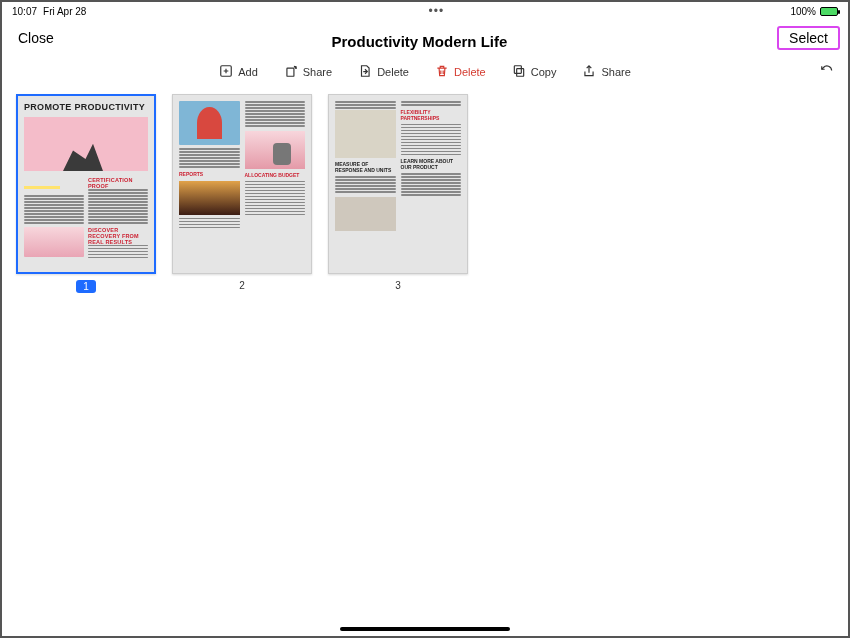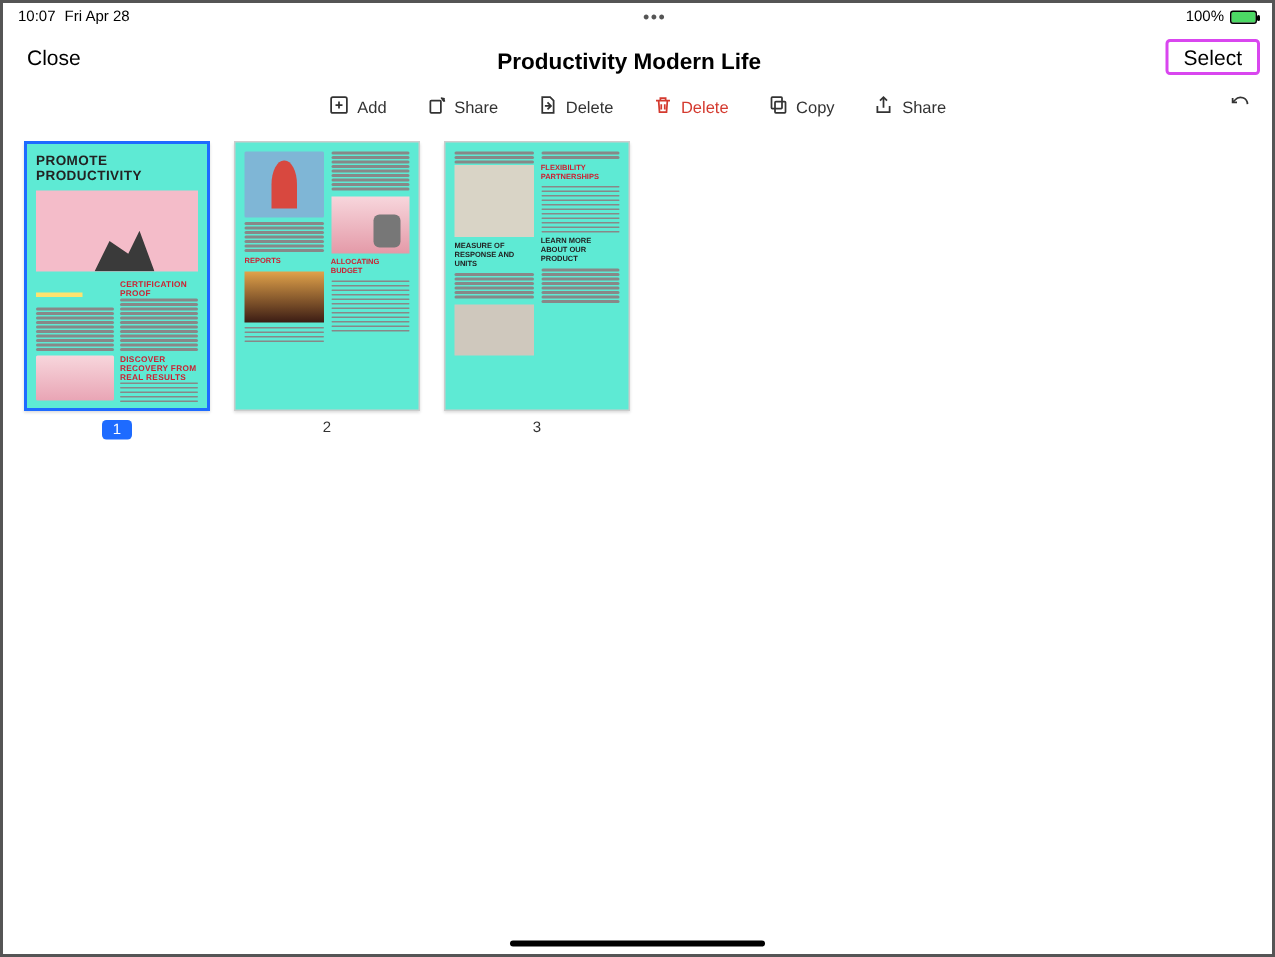--- a/index.html
+++ b/index.html
@@ -23,21 +23,21 @@
   
   .toolbar { height: 30px; display:flex; justify-content:center; align-items:flex-end; gap: 26px; font-size: 11px; color:#333; position:relative;}
   .toolbar .item { display:flex; align-items:center; gap:5px; cursor:pointer;}
   .toolbar .item.delete { color:#d43a2f; }
   .toolbar svg { width:14px; height:14px; }
   .undo { position:absolute; right:14px; }
 
   
   .thumbs { display:flex; gap:16px; padding: 14px 14px 0 14px; align-items:flex-start;}
   .thumb { display:flex; flex-direction:column; align-items:center; gap:6px;}
-  .page { width: 124px; height: 180px; border:1px solid #ccc; background:#5eead4; box-shadow: 0 1px 2px rgba(0,0,0,.15); overflow:hidden; position:relative;}
+  .page { width: 140px; height: 180px; border:1px solid #ccc; background:#e5e5e5; box-shadow: 0 1px 2px rgba(0,0,0,.15); overflow:hidden; position:relative;}
   .thumb.selected .page { border: 2px solid #1e6bff; }
   .pagenum { font-size: 10px; color:#333; }
   .thumb.selected .pagenum { background:#1e6bff; color:#fff; padding:1px 7px; border-radius:3px;}
 
   
   .p1-head { font-size:9px; font-weight:800; letter-spacing:.3px; padding:6px 6px 3px; color:#222;}
   .p1-hero { margin:2px 6px; height:54px; background:#f4bcc9; position:relative;}
   .p1-hero::after{content:"";position:absolute;left:34px;bottom:0;width:50px;height:34px;background:#3a3a3a;clip-path:polygon(10% 100%,30% 40%,55% 65%,70% 20%,90% 100%);}
   .p1-cols { display:flex; gap:4px; padding:4px 6px;}
   .col { flex:1; }

